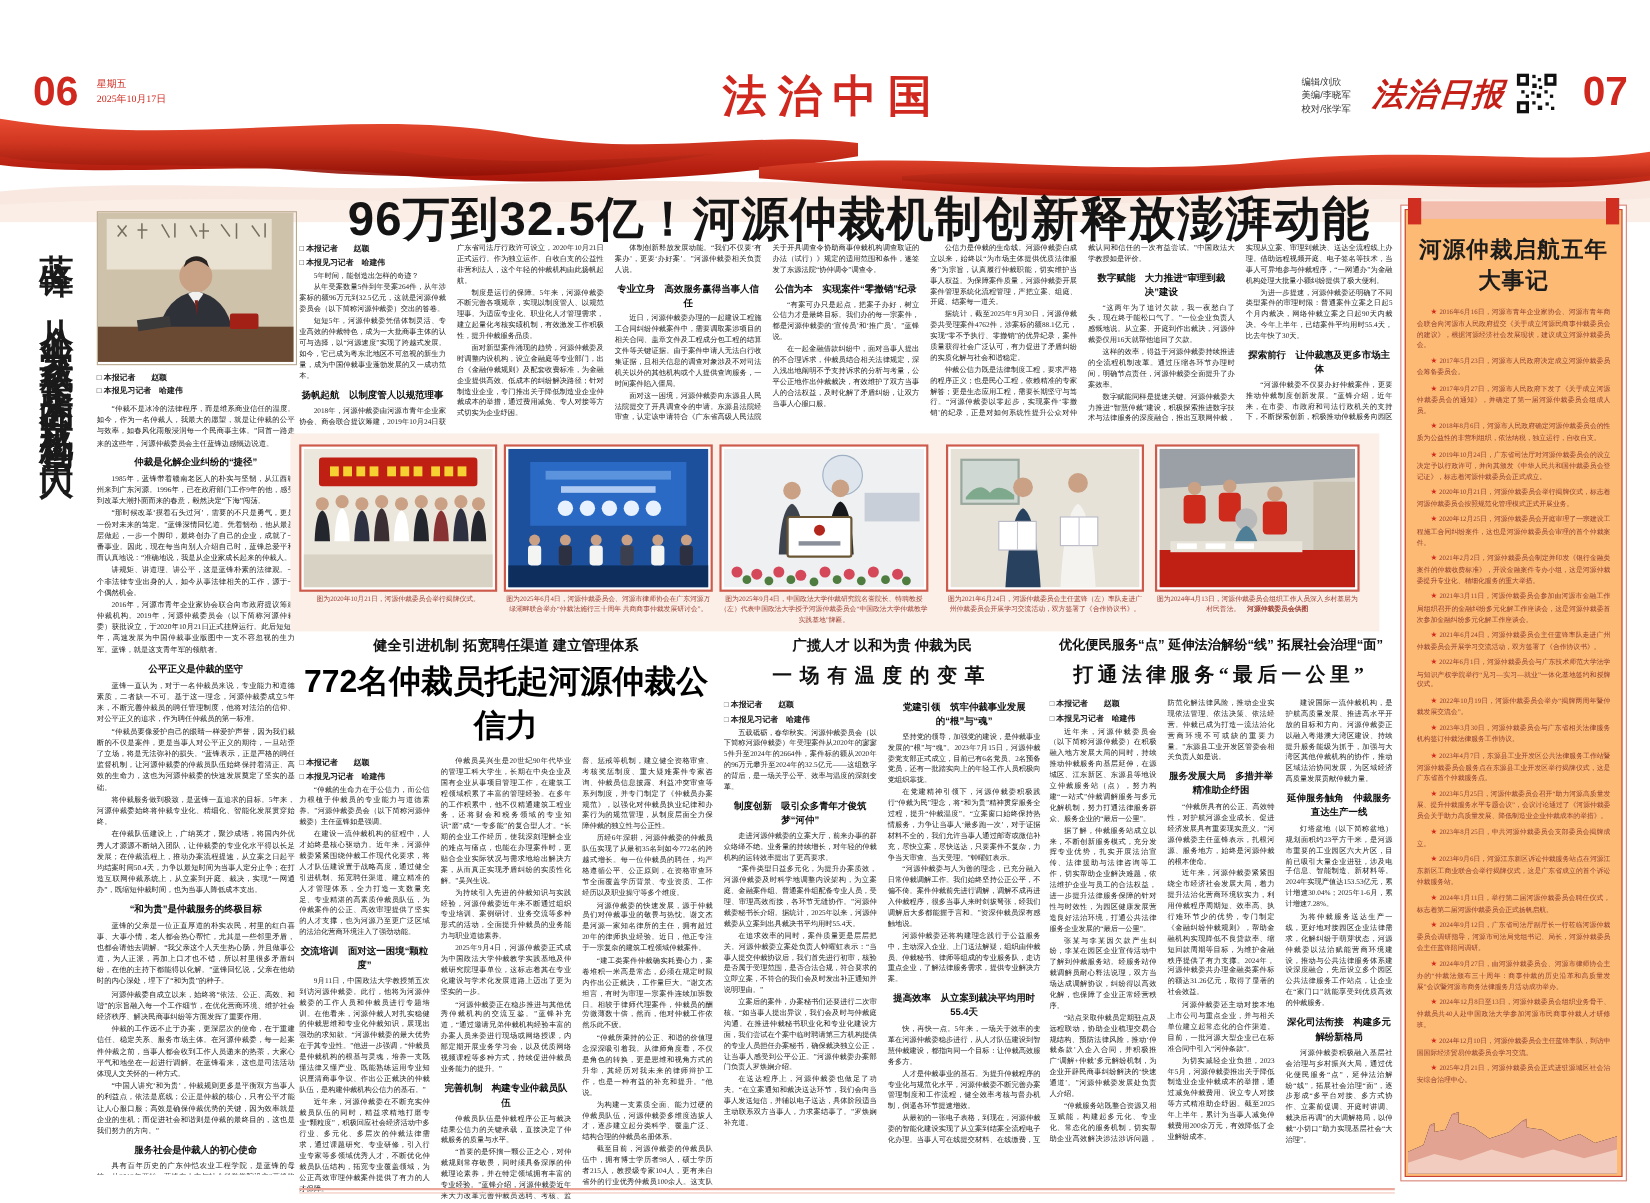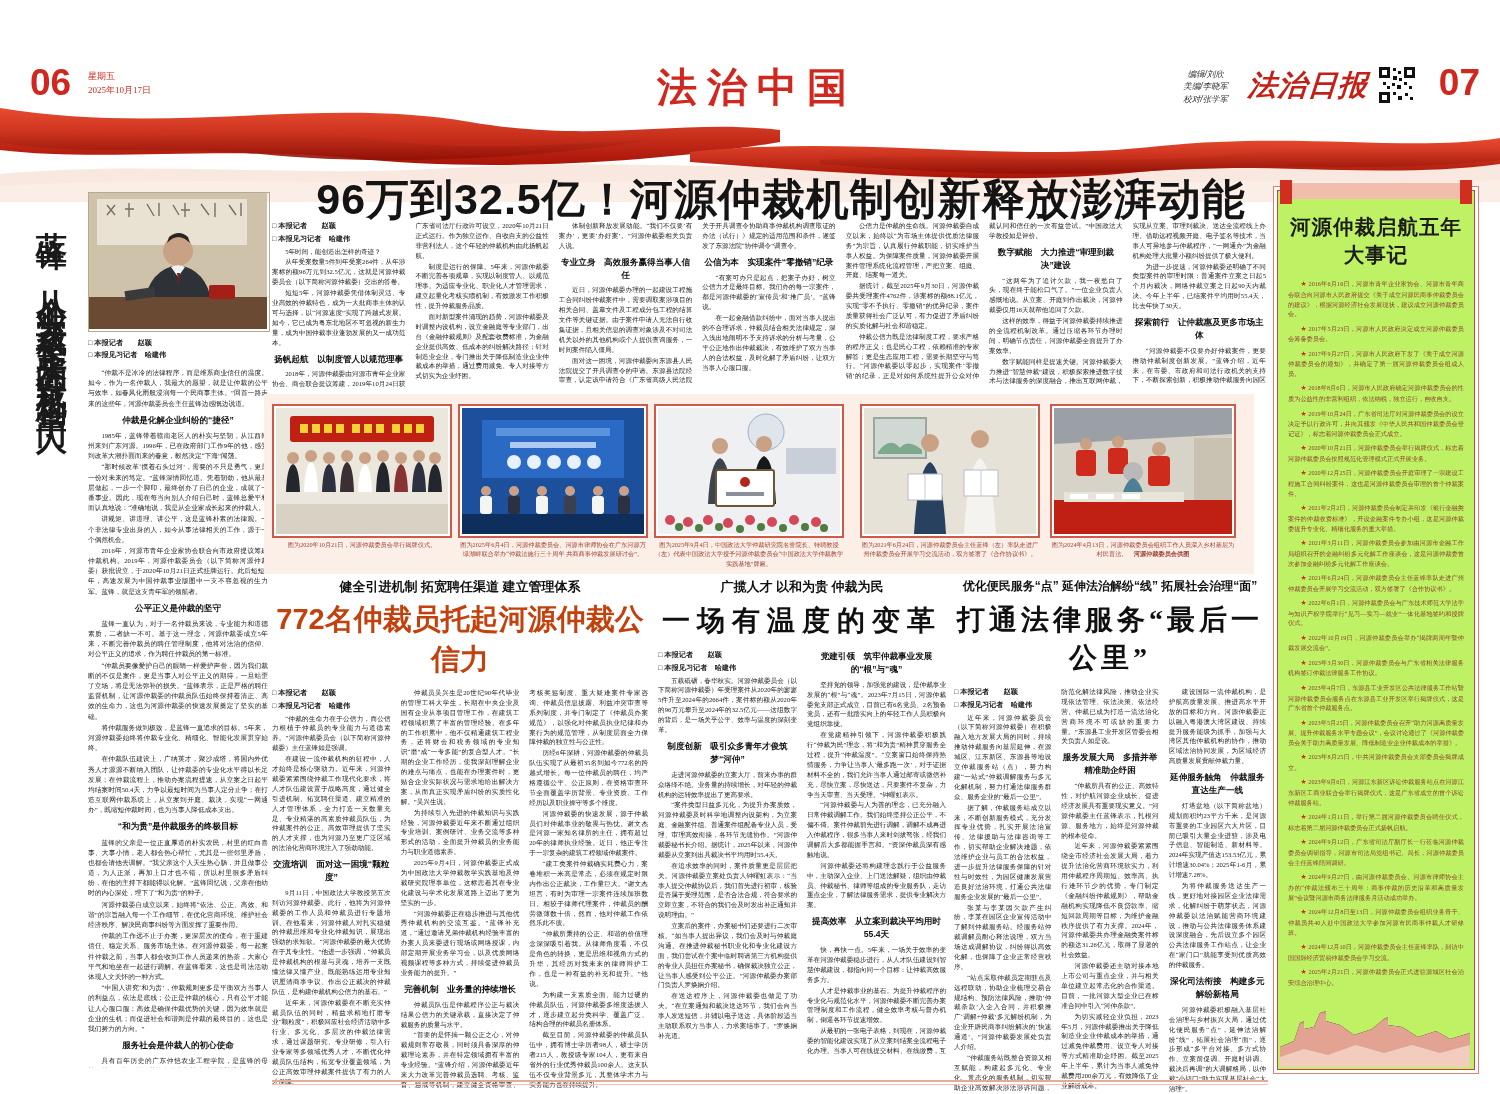--- a/index.html
+++ b/index.html
@@ -5,21 +5,21 @@
   html,body{margin:0;padding:0;background:#e9e9e9;}
   .page{position:relative;width:1500px;height:1094px;background:#ffffff;overflow:hidden;
         font-family:"Liberation Serif",serif;color:#222;}
   
   .pagehead{position:absolute;top:58px;left:26px;right:12px;height:56px;}
   .pn{font-family:"Liberation Sans",sans-serif;font-weight:bold;font-size:37px;color:#d0281e;line-height:1;}
   .pn-left{position:absolute;left:4px;top:6px;}
   .datebox{position:absolute;left:62px;top:12px;font-size:9px;color:#d0281e;line-height:1.5;font-family:Liberation Serif, serif;}
   .section-title{position:absolute;left:0;right:0;top:2px;text-align:center;
     font-family:"Liberation Sans",sans-serif;font-weight:bold;font-size:40px;color:#d0281e;letter-spacing:10px;}
-  .credits{position:absolute;right:260px;top:10px;font-size:8.5px;color:#333;line-height:1.45;text-align:center;font-family:"Liberation Sans",sans-serif;font-style:italic;}
+  .credits{position:absolute;right:260px;top:10px;font-size:8.5px;color:#333;line-height:1.45;text-align:left;font-family:"Liberation Sans",sans-serif;}
   .masthead{position:absolute;right:120px;top:8px;font-size:29px;color:#c42017;font-weight:bold;font-style:italic;
     font-family:"Liberation Serif",serif;letter-spacing:1px;transform:skewX(-4deg);}
   .qr{position:absolute;right:72px;top:8px;width:38px;height:38px;}
   .pn-right{position:absolute;right:8px;top:6px;}
   
   .ribbon{position:absolute;top:102px;left:0;width:1500px;height:100px;}
   .main-headline{position:absolute;top:155px;left:250px;width:1030px;text-align:center;margin:16px;
     font-family:"Liberation Sans",sans-serif;font-weight:900;font-size:43px;color:#141414;letter-spacing:1px;z-index:5;}
   
   .flow-para{margin:0 0 1px;text-indent:2em;text-align:justify;}
@@ -42,30 +42,30 @@
   .photo-strip{position:absolute;left:264px;top:394px;width:990px;height:180px;background:#fcefe7;}
   .photo{position:absolute;top:10px;background:#fff;border:2px solid #cd5a4b;padding:2px;box-sizing:border-box;}
   .photo svg{display:block;}
   .caption{position:absolute;top:146px;font-size:6.2px;line-height:1.5;color:#9c4033;text-align:center;}
   .caption .credit{font-weight:bold;}
   
   .sub-article{position:absolute;top:578px;height:500px;}
   .kicker{margin:0;text-align:center;font-family:"Liberation Sans",sans-serif;font-weight:bold;
     font-size:13px;color:#111;}
   .sub-head-a{margin:4px 0 8px;text-align:center;font-family:"Liberation Sans",sans-serif;
-    font-weight:900;font-size:29px;color:#c2410c;}
+    font-weight:900;font-size:29px;color:#000000;}
   .sub-head-soft{margin:6px 0 10px;text-align:center;font-family:"Liberation Serif",serif;
-    font-weight:bold;font-size:28px;color:#101010;letter-spacing:7px;}
+    font-weight:bold;font-size:18px;color:#101010;letter-spacing:7px;}
   .sub-body{height:408px;overflow:hidden;column-gap:10px;font-size:6.6px;line-height:1.5;}
   .cols3{column-count:3;}
   .cols2{column-count:2;}
   .bottom-rule{position:absolute;left:272px;top:1080px;width:996px;height:2px;background:#eba89a;}
   .bottom-rule2{position:absolute;left:272px;top:1084px;width:996px;height:1px;background:#f2c4b8;}
   
-  .sidebar{position:absolute;left:1277px;top:190px;width:196px;height:878px;background:#bef264;
+  .sidebar{position:absolute;left:1277px;top:190px;width:196px;height:878px;background:#fdba74;
     border:1px solid #c74338;box-shadow:0 0 0 3px #fff,0 0 0 4px #d98176;}
   .sidebar-ribbon{position:absolute;left:6px;right:6px;top:-8px;height:16px;background:#f3bdae;}
   .sidebar-ribbon:before,.sidebar-ribbon:after{content:"";position:absolute;top:-3px;width:12px;height:24px;background:#cf2e21;}
   .sidebar-ribbon:before{left:-4px;} .sidebar-ribbon:after{right:-4px;}
   .sidebar-title{margin:22px 6px 10px;text-align:center;font-family:"Liberation Serif",serif;
     font-weight:bold;font-size:20.5px;color:#1c1c1c;letter-spacing:1px;}
   .events{padding:0 10px;height:712px;overflow:hidden;}
   .event{margin:0 0 4.5px;font-size:6.2px;line-height:1.58;color:#8d3a30;text-align:justify;text-indent:2em;}
   .event .star{color:#d0281e;font-size:6.8px;font-style:normal;}
   .greatwall{position:absolute;bottom:2px;left:2px;right:2px;height:84px;}
@@ -417,21 +417,21 @@
         <p class="flow-byline">□ 本报见习记者　哈建伟</p>
         <p class="flow-para">“仲裁的生命力在于公信力，而公信力根植于仲裁员的专业能力与道德素养。”河源仲裁委员会（以下简称河源仲裁委）主任蓝锋如是强调。</p>
         <p class="flow-para">在建设一流仲裁机构的征程中，人才始终是核心驱动力。近年来，河源仲裁委紧紧围绕仲裁工作现代化要求，将人才队伍建设置于战略高度，通过健全引进机制、拓宽聘任渠道、建立精准的人才管理体系，全力打造一支数量充足、专业精湛的高素质仲裁员队伍，为仲裁案件的公正、高效审理提供了坚实的人才支撑，也为河源乃至更广泛区域的法治化营商环境注入了强劲动能。</p>
         <h5 class="flow-subhead">交流培训　面对这一困境“颗粒度”</h5>
         <p class="flow-para">9月11日，中国政法大学教授第五次到访河源仲裁委。此行，他将为河源仲裁委的工作人员和仲裁员进行专题培训。在他看来，河源仲裁人对扎实稳健的仲裁思维和专业化仲裁知识，展现出强劲的求知欲。“河源仲裁委的最大优势在于其专业性。”他进一步强调，“仲裁员是仲裁机构的根基与灵魂，培养一支既懂法律又懂产业、既能熟练运用专业知识厘清商事争议、作出公正裁决的仲裁队伍，是构建仲裁机构公信力的基石。”</p>
         <p class="flow-para">近年来，河源仲裁委在不断充实仲裁员队伍的同时，精益求精地打磨专业“颗粒度”，积极回应社会经济活动中多行业、多元化、多层次的仲裁法律需求，通过课题研究、专业研修，引入行业专家等多领域优秀人才，不断优化仲裁员队伍结构，拓宽专业覆盖领域，为公正高效审理仲裁案件提供了有力的人才保障。</p>
         <p class="flow-para">仲裁员吴兴生是20世纪90年代毕业的管理工科大学生，长期在中央企业及国有企业从事项目管理工作，在建筑工程领域积累了丰富的管理经验。在多年的工作积累中，他不仅精通建筑工程业务，还将财会和税务领域的专业知识“磨”成“一专多能”的复合型人才。“长期的企业工作经历，使我深刻理解企业的难点与痛点，也能在办理案件时，更贴合企业实际状况与需求地给出解决方案，从而真正实现矛盾纠纷的实质性化解。”吴兴生说。</p>
         <p class="flow-para">为持续引入先进的仲裁知识与实践经验，河源仲裁委近年来不断通过组织专业培训、案例研讨、业务交流等多种形式的活动，全面提升仲裁员的业务能力与职业道德素养。</p>
         <p class="flow-para">2025年9月4日，河源仲裁委正式成为中国政法大学仲裁教学实践基地及仲裁研究院理事单位，这标志着其在专业化建设与学术化发展道路上迈出了更为坚实的一步。</p>
         <p class="flow-para">“河源仲裁委正在稳步推进与其他优秀仲裁机构的交流互鉴。”蓝锋补充道，“通过邀请兄弟仲裁机构经验丰富的办案人员来委进行现场或网络授课，内部定期开展业务学习会，以及优质网络视频课程等多种方式，持续促进仲裁员业务能力的提升。”</p>
-        <h5 class="flow-subhead">完善机制　业务量的持续增长</h5>
+        <h5 class="flow-subhead">完善机制　构建专业仲裁员队伍</h5>
         <p class="flow-para">仲裁员队伍是仲裁程序公正与裁决结果公信力的关键承载，直接决定了仲裁服务的质量与水平。</p>
         <p class="flow-para">“首要的是怀揣一颗公正之心，对仲裁规则常存敬畏，同时须具备深厚的仲裁理论素养，并在特定领域拥有丰富的专业经验。”蓝锋介绍，河源仲裁委近年来大力改革完善仲裁员选聘、考核、监督、惩戒等机制，建立健全资格审查、考核奖惩制度、重大疑难案件专家咨询、仲裁员信息披露、利益冲突审查等系列制度，并专门制定了《仲裁员办案规范》，以强化对仲裁员执业纪律和办案行为的规范管理，从制度层面全力保障仲裁的独立性与公正性。</p>
         <p class="flow-para">历经6年深耕，河源仲裁委的仲裁员队伍实现了从最初35名到如今772名的跨越式增长。每一位仲裁员的聘任，均严格遵循公平、公正原则，在资格审查环节全面覆盖学历背景、专业资质、工作经历以及职业操守等多个维度。</p>
         <p class="flow-para">河源仲裁委的快速发展，源于仲裁员们对仲裁事业的敬畏与热忱。谢文杰是河源一家知名律所的主任，拥有超过20年的律师执业经验。近日，他正专注于一宗复杂的建筑工程领域仲裁案件。</p>
         <p class="flow-para">“建工类案件仲裁确实耗费心力，案卷堆积一米高是常态，必须在规定时限内作出公正裁决，工作量巨大。”谢文杰坦言，有时为审理一宗案件连续加班数日。相较于律师代理案件，仲裁员的酬劳微薄数十倍，然而，他对仲裁工作依然乐此不疲。</p>
         <p class="flow-para">“仲裁所秉持的公正、和谐的价值理念深深吸引着我。从律师角度看，不仅是角色的转换，更是思维和视角方式的升华，其经历对我未来的律师辩护工作，也是一种有益的补充和提升。”他说。</p>
         <p class="flow-para">为构建一支素质全面、能力过硬的仲裁员队伍，河源仲裁委多维度选拔人才，逐步建立起分类科学、覆盖广泛、结构合理的仲裁员名册体系。</p>
         <p class="flow-para">截至目前，河源仲裁委的仲裁员队伍中，拥有博士学历者98人，硕士学历者215人，教授级专家104人，更有来自省外的行业优秀仲裁员100余人。这支队伍不仅专业背景多元，其整体学术力与实务能力也在持续提升。</p>
       </div>
   </section>

